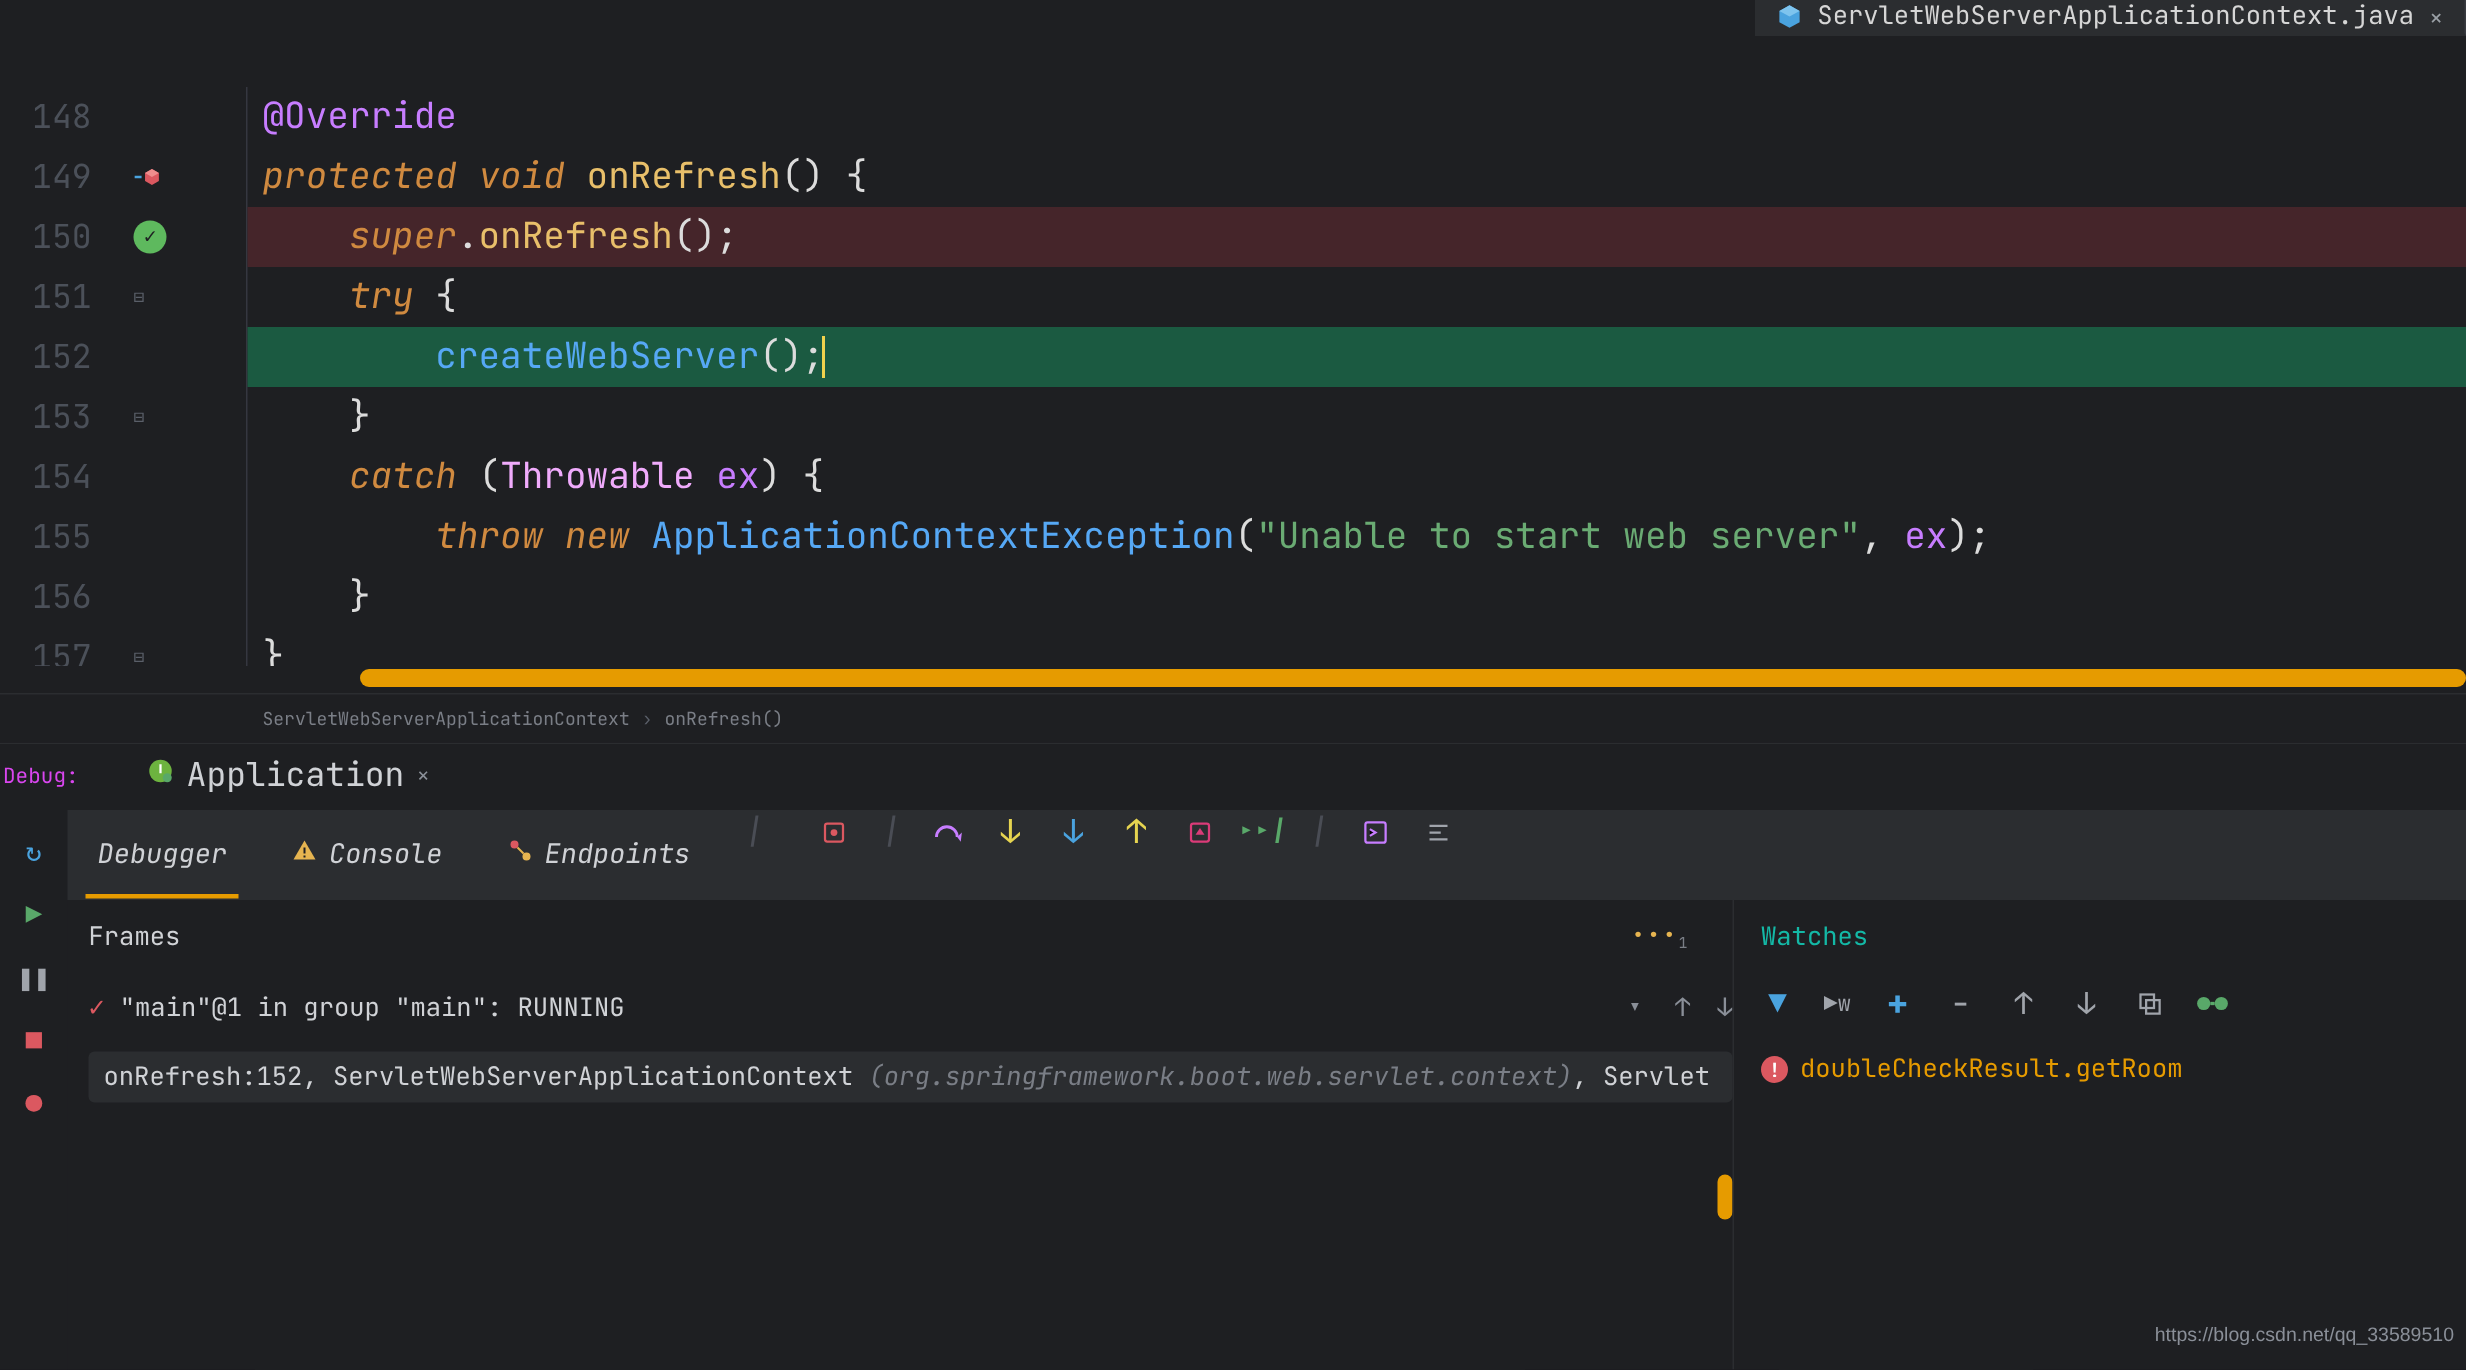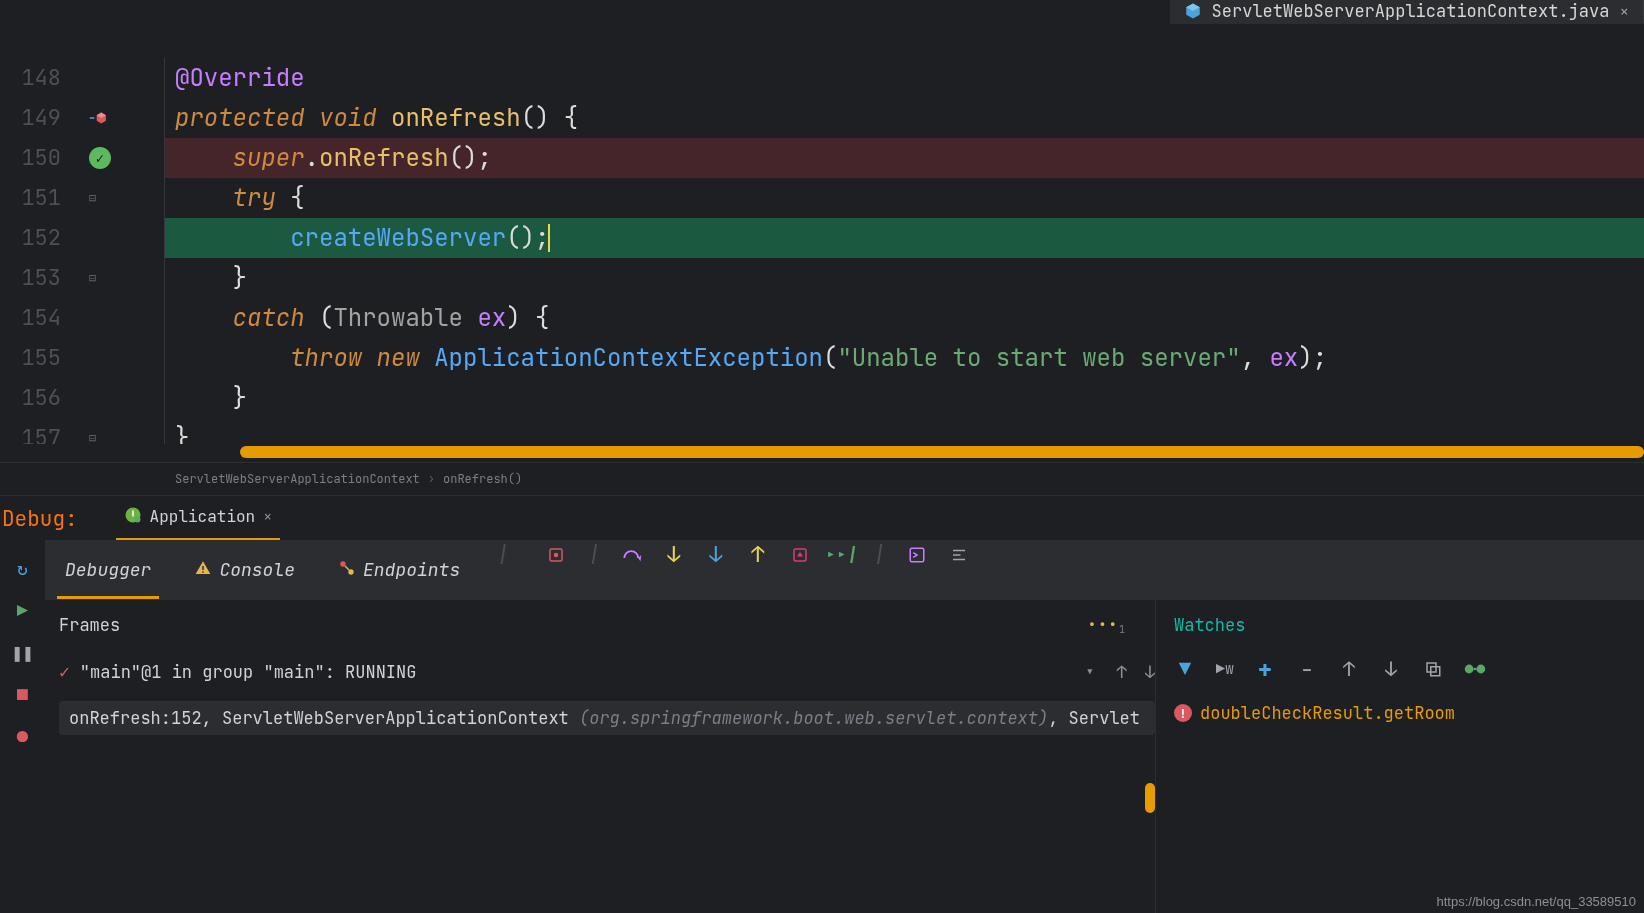--- a/index.html
+++ b/index.html
@@ -157,27 +157,27 @@
     background: #1e1f22;
     min-height: 0;
   }
   .debug-header {
     height: 44px;
     display: flex;
     align-items: center;
     padding-left: 2px;
     gap: 12px;
   }
-  .debug-title { color: #f97316; font-size: 21px; padding-right: 26px;}
+  .debug-title { color: #d946ef; font-size: 14px; padding-right: 26px;}
   .run-config {
     display: flex; align-items: center; gap: 8px;
     border-bottom: 3px solid #e69b00;
     padding: 10px 8px 10px 8px;
   }
-  .run-config-name { color: #d0d2d6; font-size: 16px; }
+  .run-config-name { color: #d0d2d6; font-size: 22px; }
   .run-close { color: #8a8f98; font-size: 15px; cursor: pointer; }
 
   .debug-body {
     flex: 1;
     display: flex;
     min-height: 0;
   }
   .debug-left-rail {
     width: 45px;
     background: #1e1f22;
@@ -309,21 +309,21 @@
   .err-badge {
     width: 18px; height: 18px; border-radius: 50%;
     background: #db5860;
     color: white;
     display: inline-flex; align-items: center; justify-content: center;
     font-size: 13px; font-weight: bold;
   }
 
   .footer-url {
     position: absolute;
-    bottom: 4px; right: 8px;
+    bottom: 16px; right: 8px;
     color: #8a8f98;
     font-size: 13px;
     font-family: sans-serif;
   }
 </style>
 </head>
 <body>
 
 <div class="tab-bar">
   <div class="file-tab active">
@@ -384,21 +384,21 @@
 
     <div class="line">
       <div class="line-number">153</div>
       <div class="gutter"><span class="fold-marker">⊟</span></div>
       <div class="code-content"><span class="tok-text">    </span><span class="tok-text">}</span></div>
     </div>
 
     <div class="line">
       <div class="line-number">154</div>
       <div class="gutter"></div>
-      <div class="code-content"><span class="tok-text">    </span><span class="tok-keyword">catch</span><span class="tok-text"> (</span><span class="tok-text" style="color:#a3a3a3">Throwable</span><span class="tok-text"> </span><span class="tok-var">ex</span><span class="tok-text">) {</span></div>
+      <div class="code-content"><span class="tok-text">    </span><span class="tok-keyword">catch</span><span class="tok-text"> (</span><span class="tok-text" style="color:#f0abfc">Throwable</span><span class="tok-text"> </span><span class="tok-var">ex</span><span class="tok-text">) {</span></div>
     </div>
 
     <div class="line">
       <div class="line-number">155</div>
       <div class="gutter"></div>
       <div class="code-content"><span class="tok-text">        </span><span class="tok-keyword">throw</span><span class="tok-keyword"> new</span><span class="tok-method"> ApplicationContextException</span><span class="tok-text">(</span><span class="tok-string">"Unable to start web server"</span><span class="tok-text">, </span><span class="tok-var">ex</span><span class="tok-text">);</span></div>
     </div>
 
     <div class="line">
       <div class="line-number">156</div>

